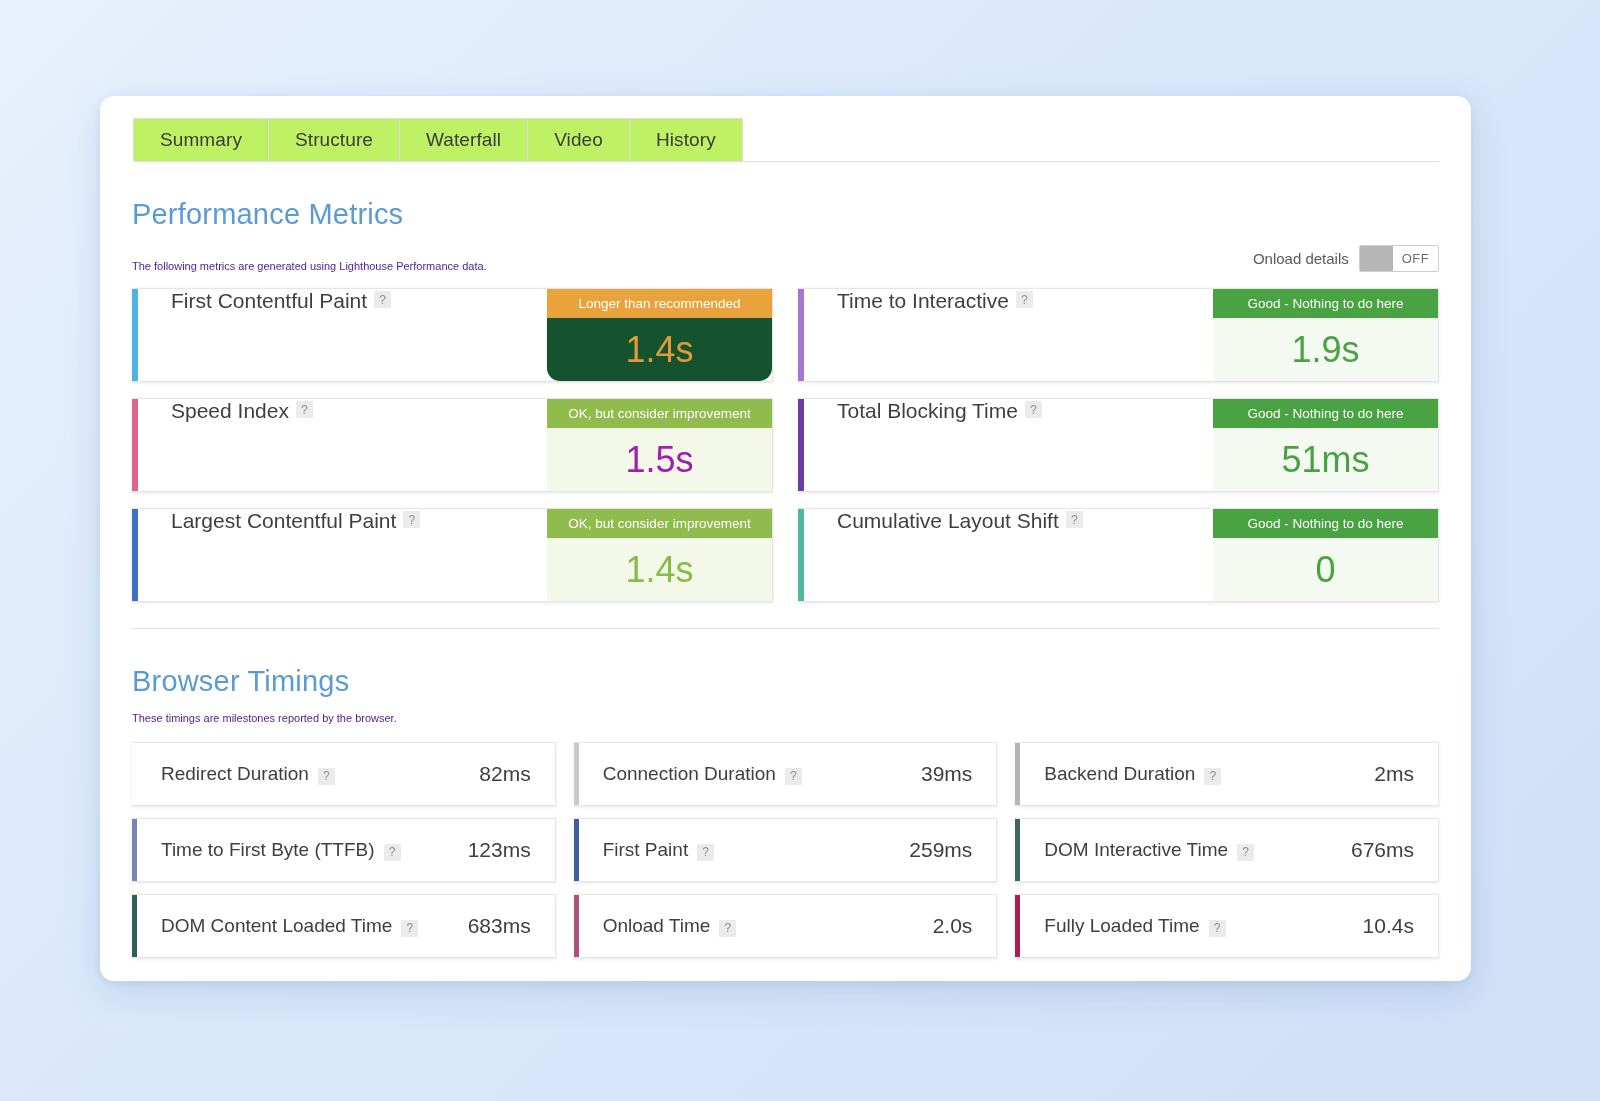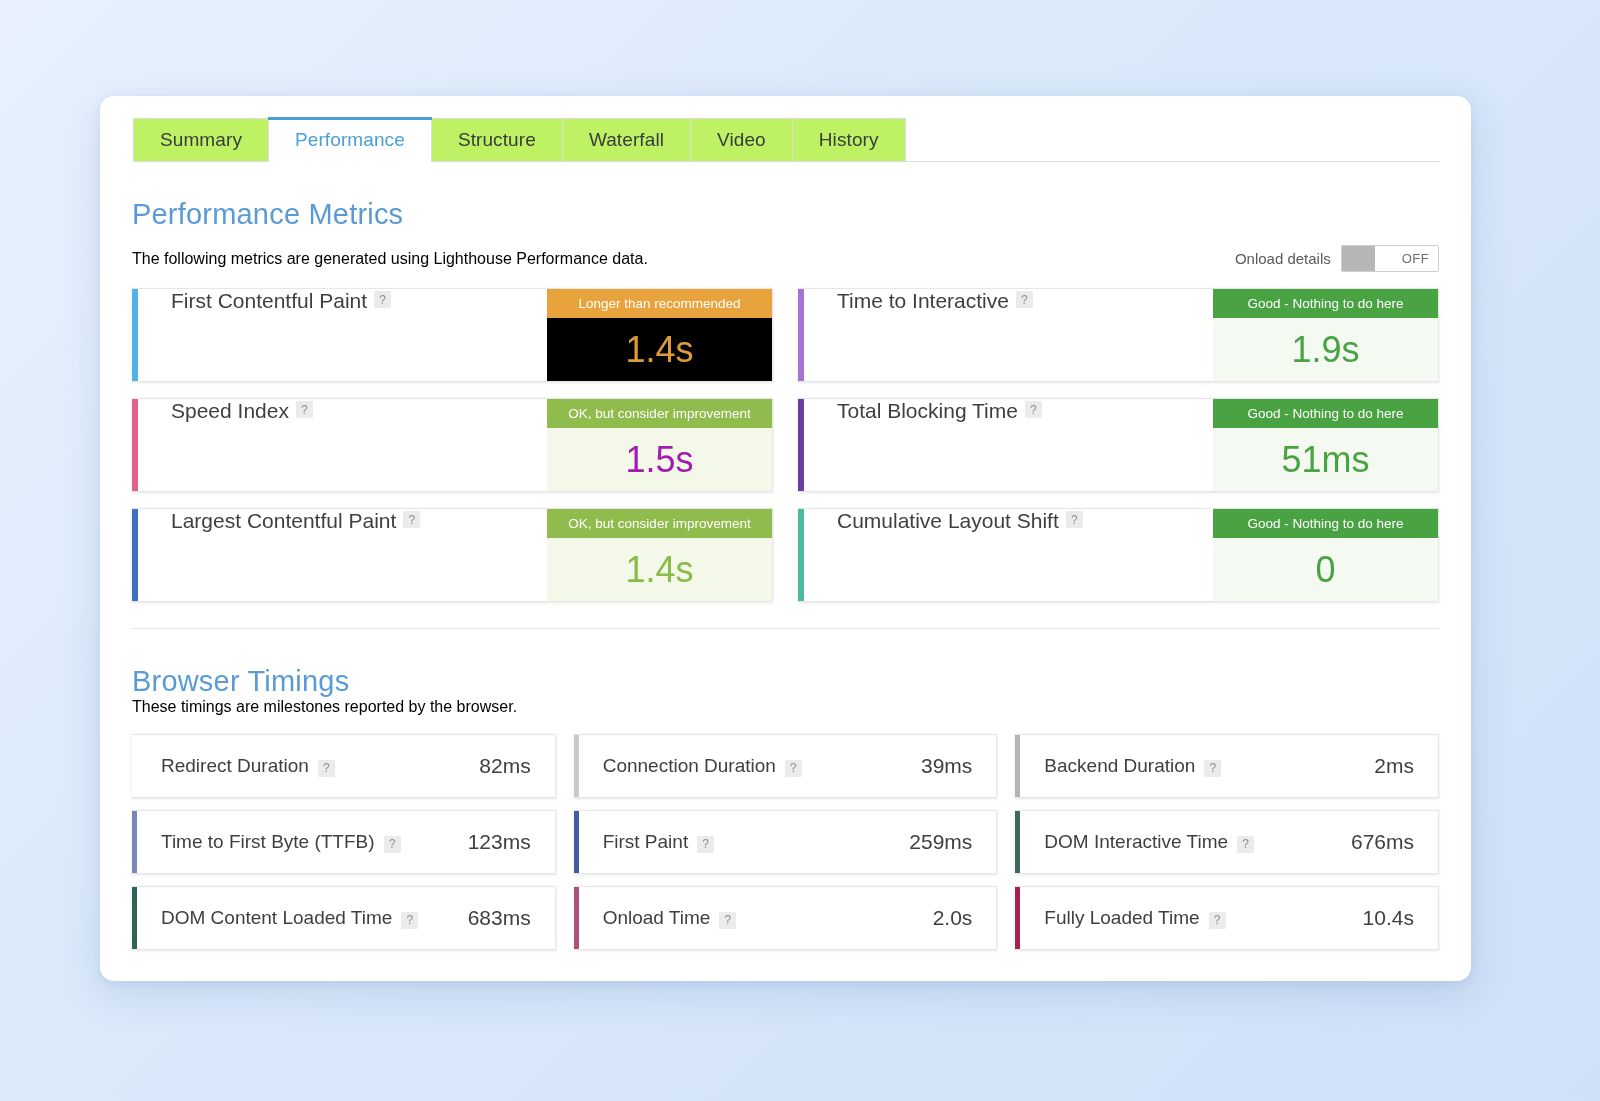--- a/index.html
+++ b/index.html
@@ -65,42 +65,42 @@
 
   
   .section-title {
     font-size: 29px;
     color: #5b9bd5;
     font-weight: normal;
     margin-top: 36px;
     letter-spacing: .2px;
   }
   .section-sub {
-    font-size: 16px;
-    color: #000000;
+    font-size: 11px;
+    color: #4c1d95;
+    margin-top: 14px;
   }
 
   .sub-row {
     display: flex;
     justify-content: space-between;
     align-items: center;
     margin-top: 14px;
   }
 
   
   .toggle-wrap { display: flex; align-items: center; gap: 10px; }
   .toggle-label { font-size: 15px; color: #5a5a5a; }
   .toggle {
     display: flex;
     align-items: center;
     border: 1px solid #cfcfcf;
     background: #ffffff;
     height: 27px;
     border-radius: 2px;
-    gap: 18px;
   }
   .toggle-knob {
     width: 33px; height: 25px;
     background: #b6b6b6;
   }
   .toggle-state {
     font-size: 13px;
     color: #6d6d6d;
     padding: 0 9px;
     letter-spacing: .4px;
@@ -207,21 +207,20 @@
     color: #3f3f3f;
   }
 </style>
 </head>
 <body>
 
 <div class="window">
 
   <div class="tabbar" id="tabbar">
       <div class="tab">Summary</div>
-      <div class="tab active">Performance</div>
       <div class="tab">Structure</div>
       <div class="tab">Waterfall</div>
       <div class="tab">Video</div>
       <div class="tab">History</div>
     </div>
 
   <div class="section-title">Performance Metrics</div>
 
   <div class="sub-row">
     <div class="section-sub">The following metrics are generated using Lighthouse Performance data.</div>
@@ -234,21 +233,21 @@
     </div>
   </div>
 
   <div class="metrics-grid" id="metrics-grid">
       <div class="metric-card">
         <div class="metric-accent" style="background: rgb(79, 179, 232);"></div>
         <div class="metric-name">
           <span>First Contentful Paint</span>
           <span class="qmark">?</span>
         </div>
-        <div class="metric-value-box" style="background: #000000;">
+        <div class="metric-value-box" style="background: #14532d; border-radius: 13px;">
           <div class="metric-banner" style="background: rgb(233, 163, 60);">Longer than recommended</div>
           <div class="metric-value" style="color: rgb(224, 155, 56);">1.4s</div>
         </div>
       </div>
       <div class="metric-card">
         <div class="metric-accent" style="background: rgb(169, 116, 208);"></div>
         <div class="metric-name">
           <span>Time to Interactive</span>
           <span class="qmark">?</span>
         </div>

